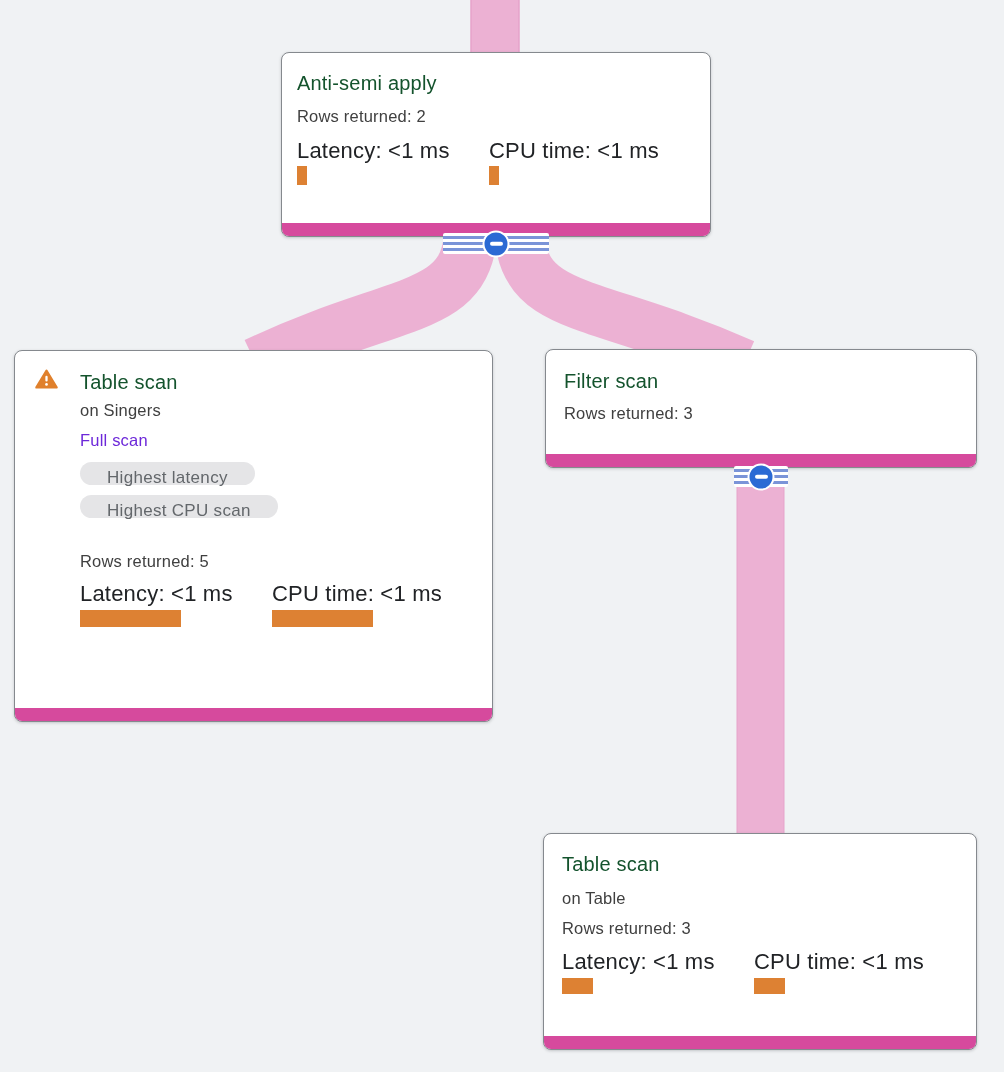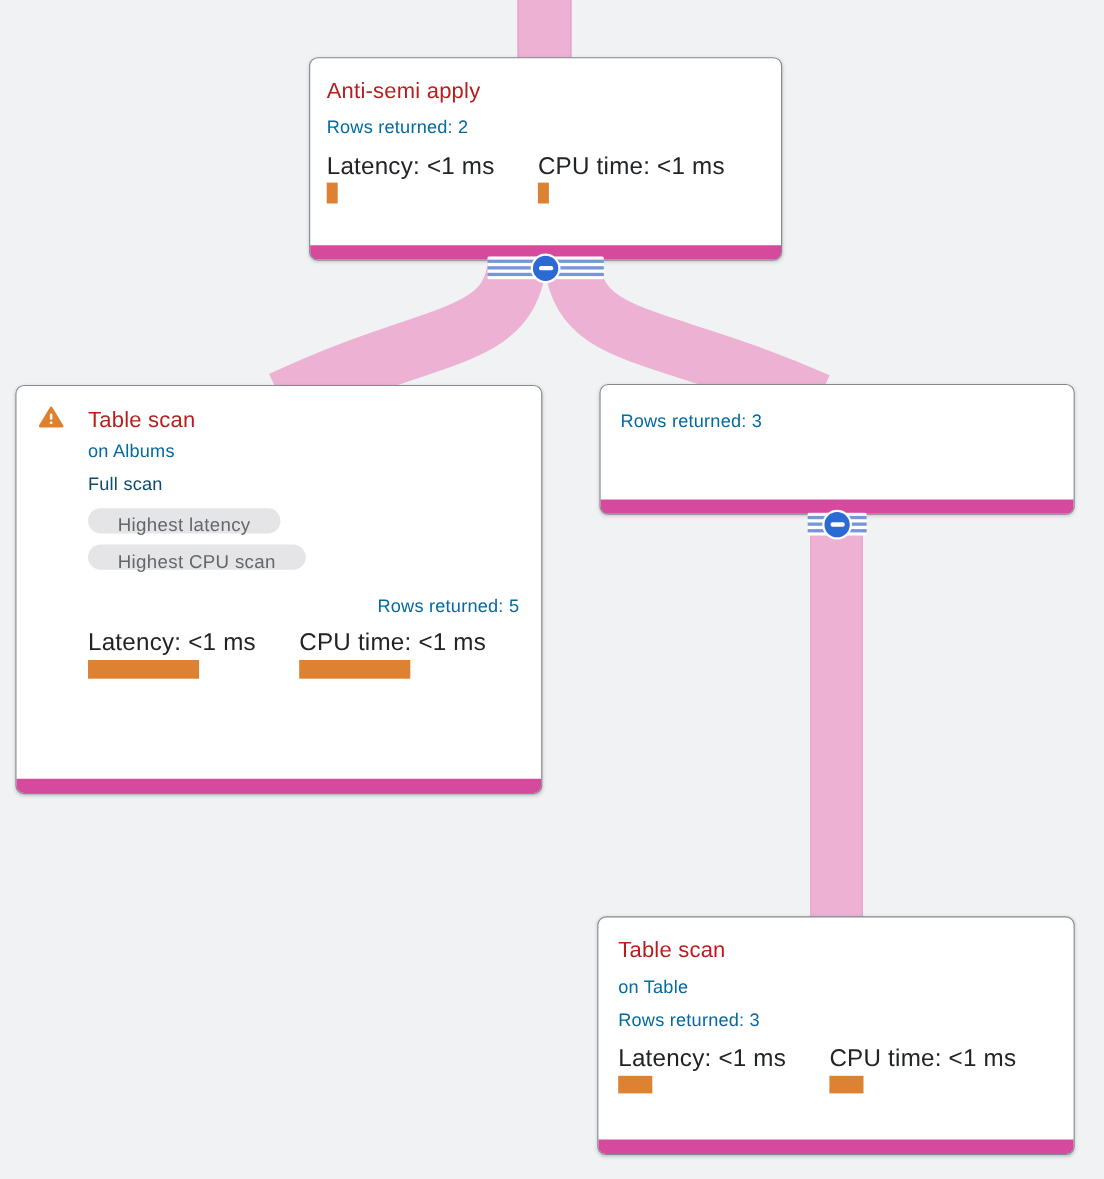--- a/index.html
+++ b/index.html
@@ -35,29 +35,29 @@
     left: 0; right: 0; bottom: 0;
     height: 13px;
     background: #d64a9d;
     border-radius: 0 0 7px 7px;
   }
   .node-title {
     font-size: 20px;
     font-weight: 500;
     letter-spacing: .2px;
     line-height: 26px;
-    color: #b91c1c;
+    color: #14532d;
   }
   .node-line {
     font-size: 16.5px;
     line-height: 30px;
     letter-spacing: .2px;
-    color: #0369a1;
-  }
-  .node-line--muted { color: #0c4a6e; }
+    color: #404040;
+  }
+  .node-line--muted { color: #6d28d9; }
 
   .metrics { display: flex; margin-top: 12px; }
   .metric  { width: 192px; }
   .metric-label {
     font-size: 22px;
     line-height: 22px;
     letter-spacing: .2px;
     color: #212326;
   }
   .metric-bar {
@@ -81,21 +81,21 @@
     background: #e5e5e7;
     color: #63676b;
     font-size: 17px;
     letter-spacing: .3px;
     line-height: 32px;
     height: 23px;
     padding: 0 27px;
     border-radius: 16px;
     white-space: nowrap;
   }
-  .node--singers .rows-after-badges { margin-top: 18px; text-align: right; }
+  .node--singers .rows-after-badges { margin-top: 28px; }
   .node--singers .metrics { margin-top: 7px; }
 
   
   .node--filter { left: 545px; top: 349px; width: 432px; height: 119px; padding: 18px 18px; }
   .node--filter .node-title { margin-bottom: 4px; }
 
   
   .node--albums { left: 543px; top: 833px; width: 434px; height: 217px; padding: 17px 18px; }
   .node--albums .node-title { margin-bottom: 6px; }
   .node--albums .metrics { margin-top: 8px; }
@@ -168,21 +168,21 @@
 <div class="node node--singers">
   <span class="warning-icon">
     <svg width="23" height="20" viewBox="0 0 24 21" xmlns="http://www.w3.org/2000/svg">
       <path d="M12 2 L22.5 19.3 H1.5 Z" fill="#e0802c" stroke="#e0802c" stroke-width="2.6" stroke-linejoin="round"></path>
       <rect x="10.8" y="7.2" width="2.4" height="6" rx="1.2" fill="#ffffff"></rect>
       <circle cx="12" cy="16.2" r="1.4" fill="#ffffff"></circle>
     </svg>
   </span>
   <div class="node-content--indent">
     <div class="node-title">Table scan</div>
-    <div class="node-line">on Albums</div>
+    <div class="node-line">on Singers</div>
     <div class="node-line node-line--muted">Full scan</div>
     <div class="badges">
       <span class="badge">Highest latency</span>
       <span class="badge">Highest CPU scan</span>
     </div>
     <div class="node-line rows-after-badges">Rows returned: 5</div>
     <div class="metrics">
       <div class="metric">
         <div class="metric-label">Latency: &lt;1 ms</div>
         <div class="metric-bar" style="width: 101px;"></div>
@@ -190,20 +190,21 @@
       <div class="metric">
         <div class="metric-label">CPU time: &lt;1 ms</div>
         <div class="metric-bar" style="width: 101px;"></div>
       </div>
     </div>
   </div>
   <div class="node-footer"></div>
 </div>
 
 <div class="node node--filter">
+  <div class="node-title">Filter scan</div>
   <div class="node-line">Rows returned: 3</div>
   <div class="node-footer"></div>
 </div>
 
 <div class="node node--albums">
   <div class="node-title">Table scan</div>
   <div class="node-line">on Table</div>
   <div class="node-line">Rows returned: 3</div>
   <div class="metrics">
     <div class="metric">

